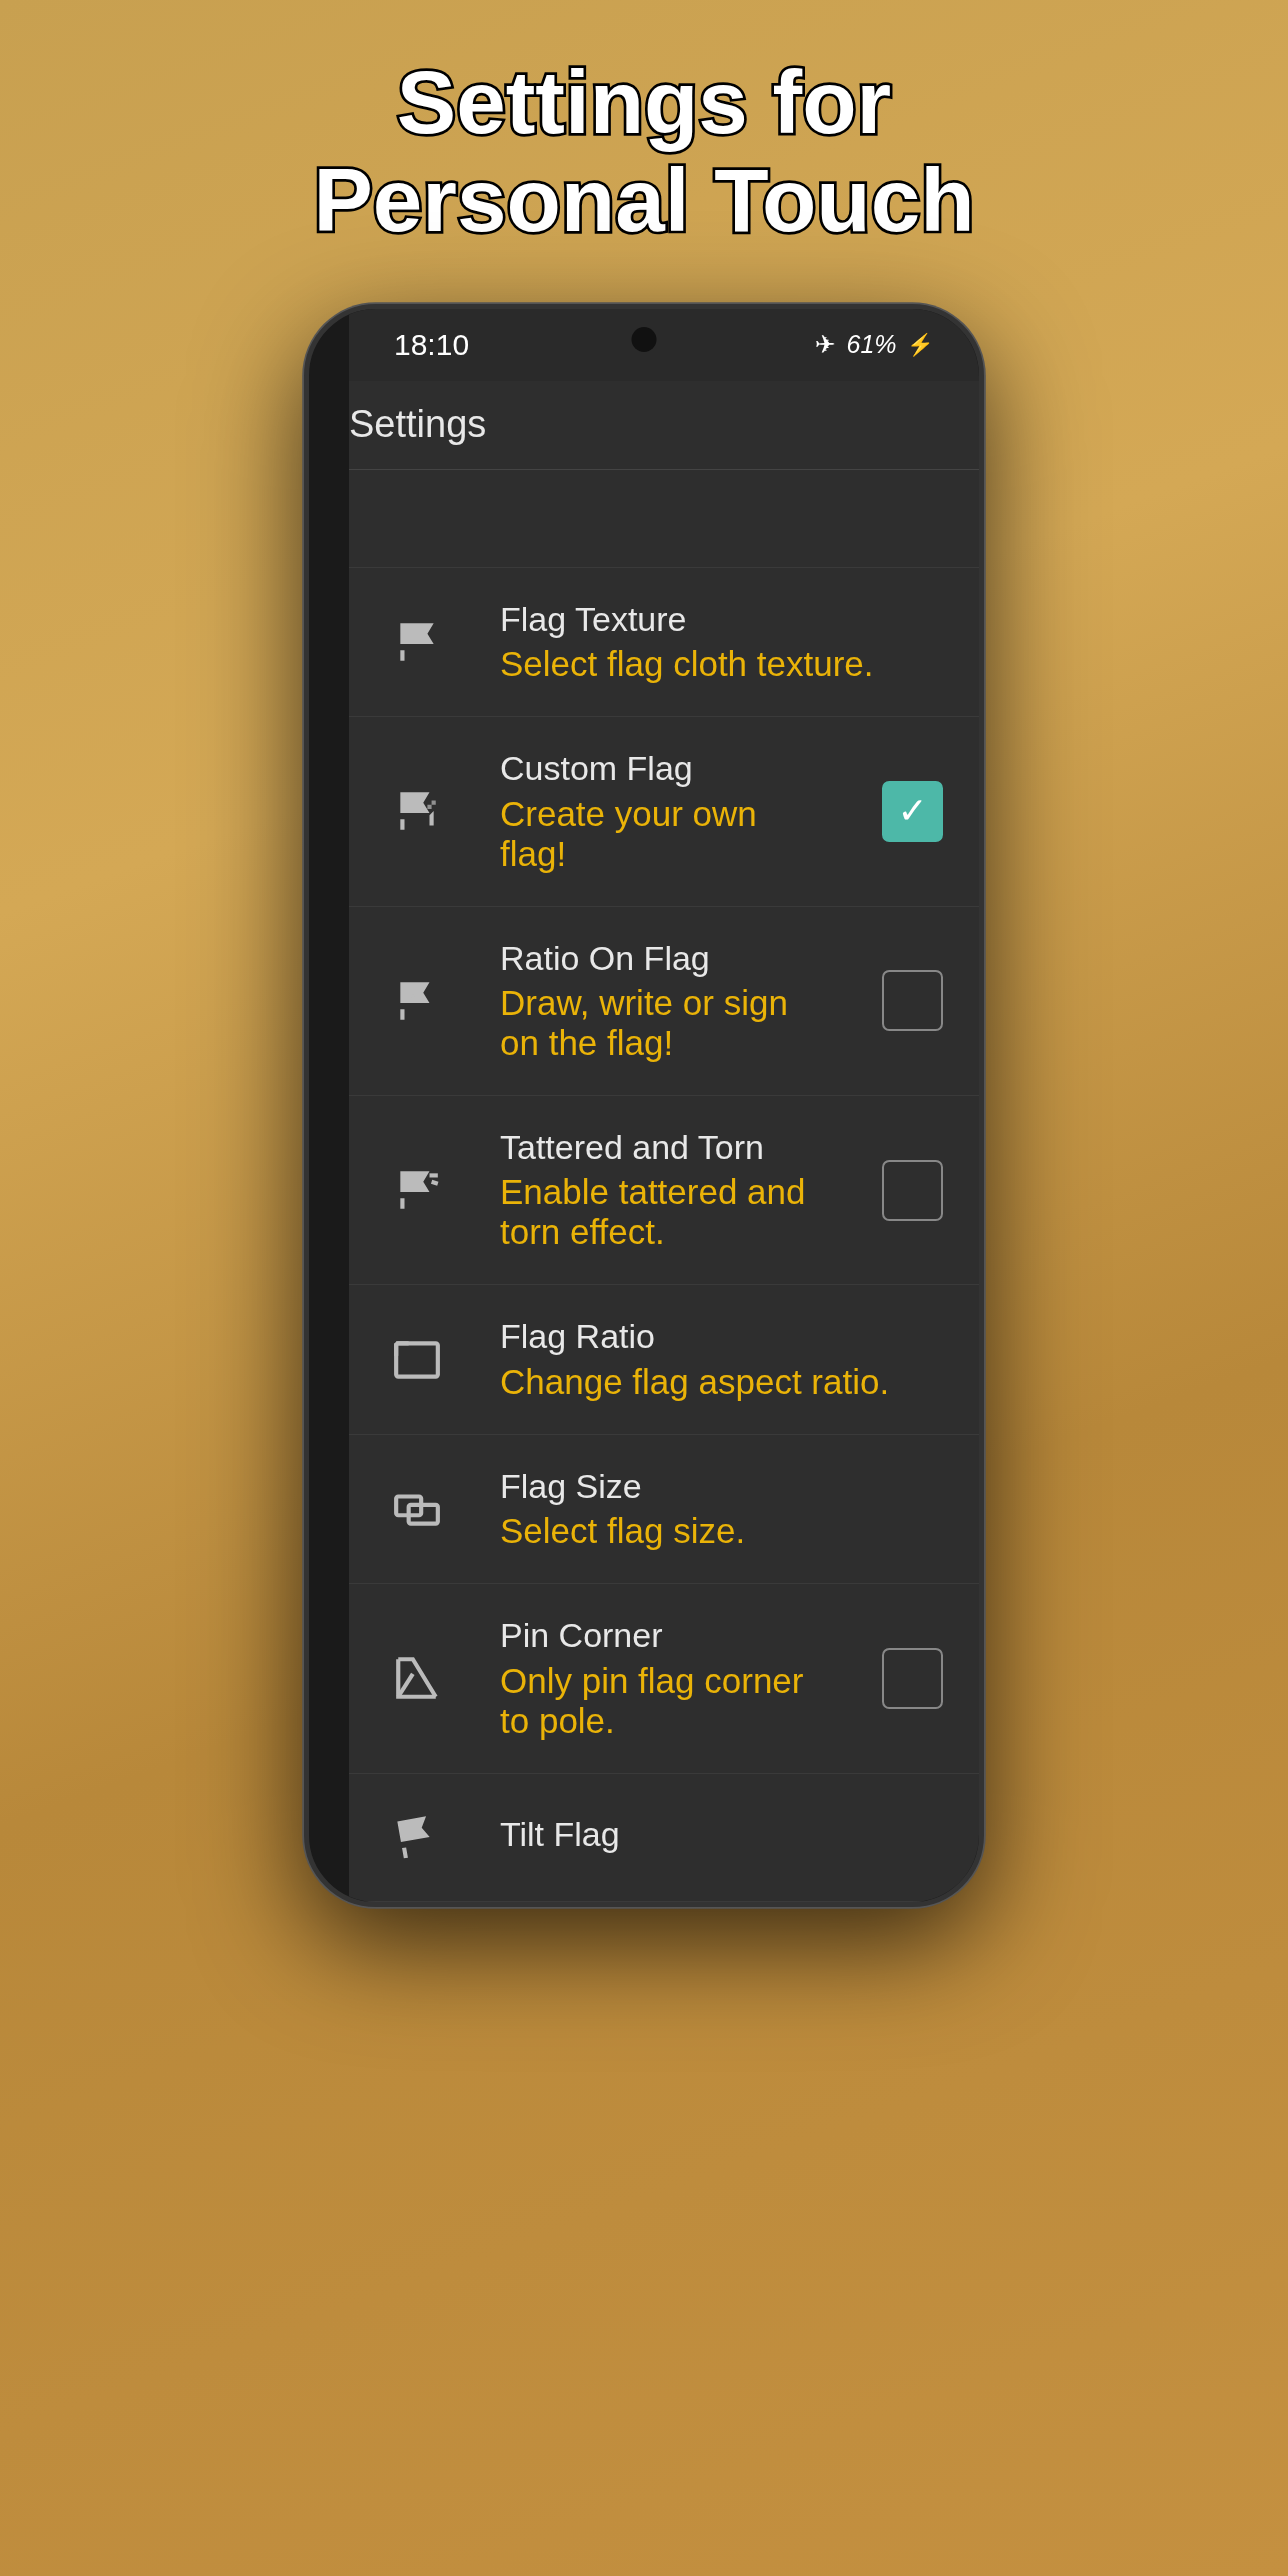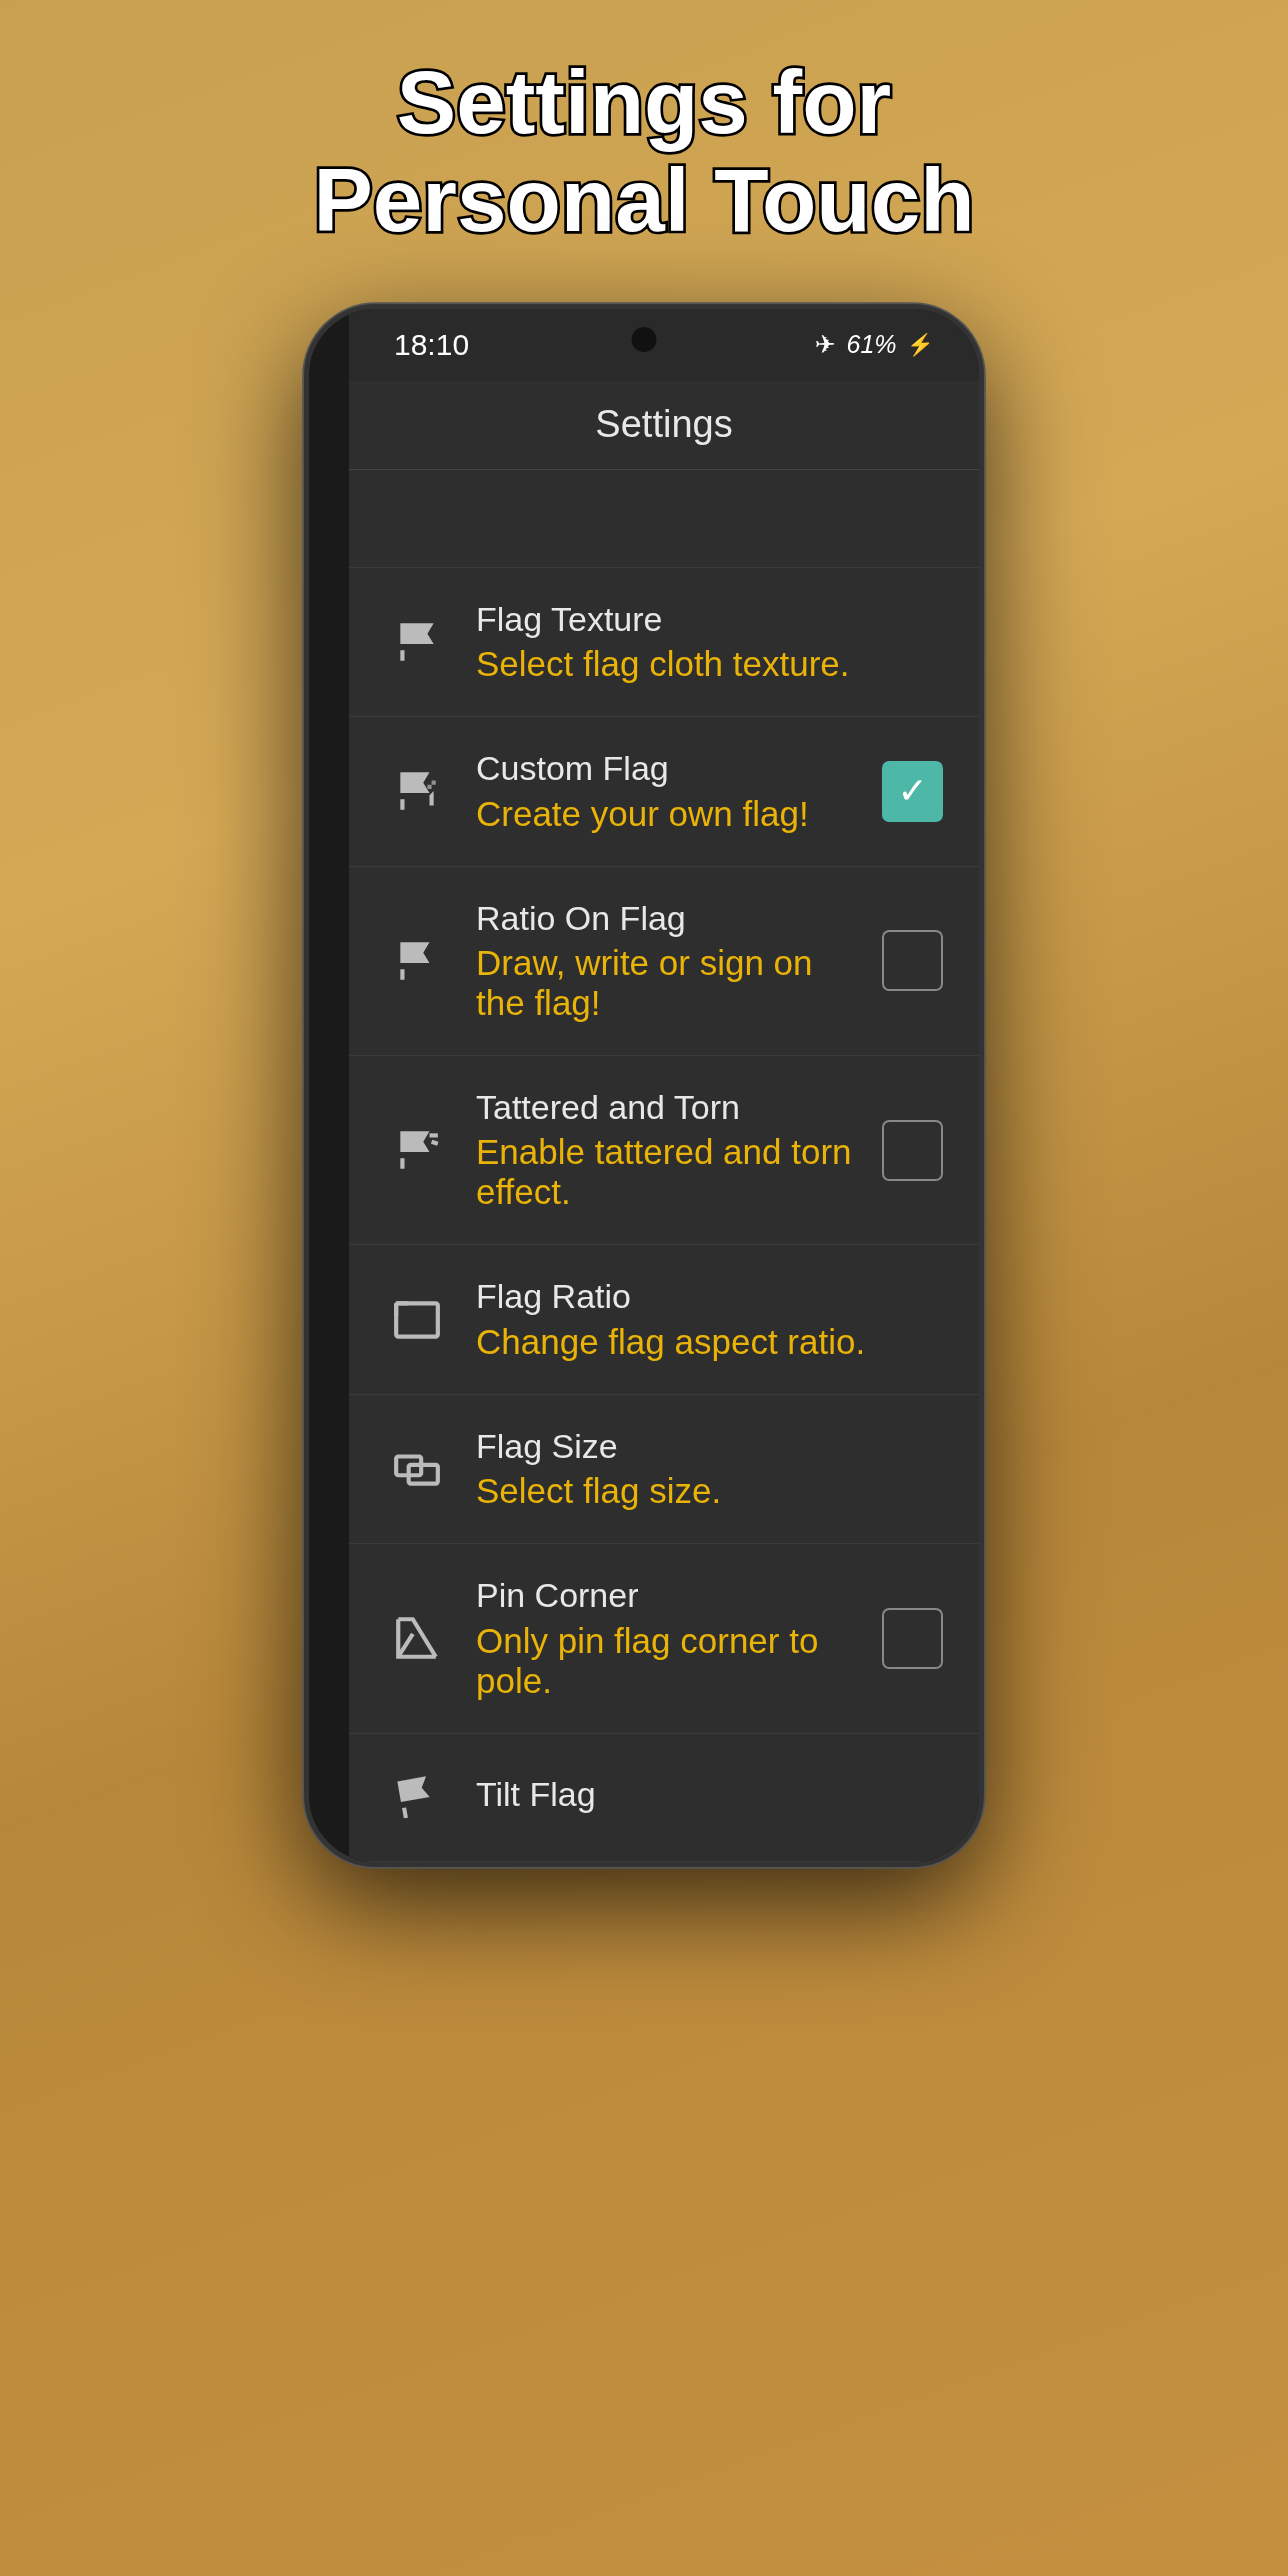--- a/index.html
+++ b/index.html
@@ -93,21 +93,20 @@
       height: 25px;
       background: #111;
       border-radius: 50%;
     }
 
     .top-bar {
       background: #2e2e2e;
       height: 89px;
       display: flex;
       align-items: center;
-      justify-content: center;
       border-bottom: 0.9px solid #444;
     }
 
     .top-bar-title {
       color: #e8e8e8;
       font-size: 38px;
       font-weight: 400;
     }
 
     .empty-section {
@@ -118,21 +117,21 @@
 
     .settings-list {
       background: #2e2e2e;
     }
 
     .settings-item {
       display: flex;
       align-items: center;
       padding: 32px 36px;
       border-bottom: 0.9px solid #3a3a3a;
-      gap: 28px;
+      gap: 52px;
     }
 
     .item-icon {
       width: 63px;
       height: 63px;
       flex-shrink: 0;
       display: flex;
       align-items: center;
       justify-content: center;
       color: #bbb;

